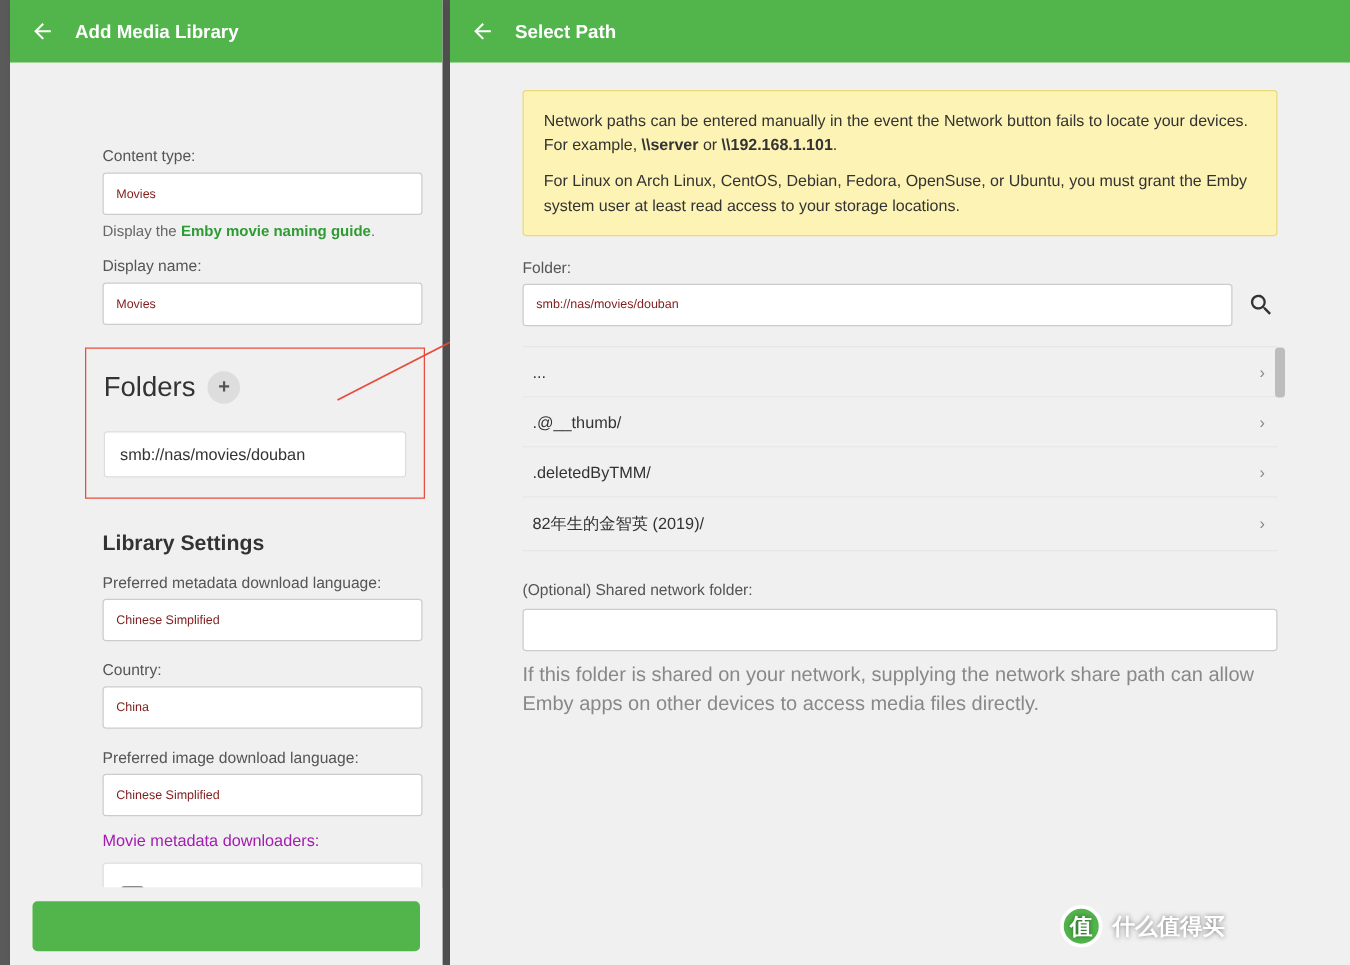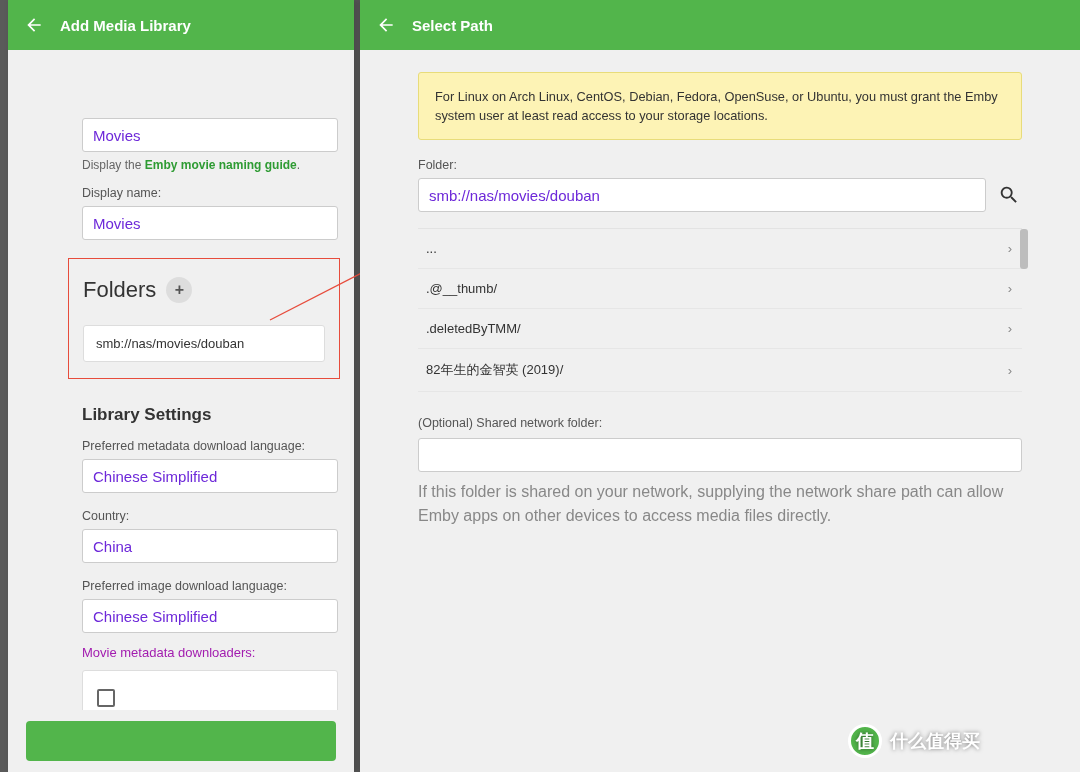--- a/index.html
+++ b/index.html
@@ -11,21 +11,21 @@
 
   
   .panel-left { position:absolute; left:8px; top:0; width:346px; height:772px; background:#f0f0f0; box-shadow: 2px 0 6px rgba(0,0,0,.15); overflow:hidden; }
   .hdr { height:50px; background:#52b54b; color:#fff; display:flex; align-items:center; padding:0 14px; font-size:15px; font-weight:600; }
   .back { width:24px; height:24px; display:inline-flex; align-items:center; justify-content:center; margin-right:14px; }
   .back svg { width:20px; height:20px; fill:#fff; }
 
   .panel-left .body { padding: 68px 0 0 0; height: calc(100% - 50px - 62px); overflow:hidden; }
   .field-blk { padding: 0 16px 0 74px; margin-bottom:6px; }
   .lbl { font-size:12.5px; color:#555; margin-bottom:6px; }
-  .input { width:100%; height:34px; background:#fff; border:1px solid #ccc; border-radius:3px; padding:0 10px; font-size:15px; color:#6d28d9; display:flex; align-items:center; }
+  .input { width:100%; height:34px; background:#fff; border:1px solid #ccc; border-radius:3px; padding:0 10px; font-size:10px; color:#7f1d1d; display:flex; align-items:center; }
   .hint { font-size:12px; color:#666; margin-top:6px; }
   .hint .link { color:#2e9b33; font-weight:600; }
 
   .folders-box { margin: 18px 14px 14px 60px; border:1px solid #e74c3c; padding:18px 14px 16px 14px; background:transparent; position:relative; }
   .folders-title { font-size:22px; color:#333; display:flex; align-items:flex-end; gap:10px; margin-bottom:22px; }
   .add-chip { width:26px; height:26px; border-radius:50%; background:#ddd; color:#555; display:inline-flex; align-items:center; justify-content:center; font-size:16px; font-weight:700; }
   .folder-row { background:#fff; border:1px solid #ddd; border-radius:3px; padding:10px 12px; font-size:13px; color:#333; }
 
   .lib-settings { padding:8px 16px 0 74px; }
   .lib-settings h3 { font-size:17px; color:#333; font-weight:600; margin:4px 0 14px 0; }
@@ -81,20 +81,21 @@
       <span class="back">
         <svg viewBox="0 0 24 24">
             <path d="M20 11H7.8l5.6-5.6L12 4l-8 8 8 8 1.4-1.4L7.8 13H20z"></path>
           </svg>
       </span>
       <span>Add Media Library</span>
     </div>
 
     <div class="body">
       <div class="field-blk">
+        <div class="lbl">Content type:</div>
         <div class="input">
             <span>Movies</span>
           </div>
         <div class="hint">
           <span>Display the </span><span class="link">Emby movie naming guide</span><span>.</span>
         </div>
       </div>
 
       <div class="field-blk" style="margin-top:14px;">
         <div class="lbl">Display name:</div>
@@ -159,20 +160,23 @@
       <span class="back">
         <svg viewBox="0 0 24 24">
             <path d="M20 11H7.8l5.6-5.6L12 4l-8 8 8 8 1.4-1.4L7.8 13H20z"></path>
           </svg>
       </span>
       <span>Select Path</span>
     </div>
 
     <div class="body">
       <div class="warn-box">
+        <p>
+          <span>Network paths can be entered manually in the event the Network button fails to locate your devices. For example, </span><b>\\server</b><span> or </span><b>\\192.168.1.101</b><span>.</span>
+        </p>
         <p>For Linux on Arch Linux, CentOS, Debian, Fedora, OpenSuse, or Ubuntu, you must grant the Emby system user at least read access to your storage locations.</p>
       </div>
 
       <div class="folder-field">
         <div class="lbl">Folder:</div>
         <div class="search-row">
           <div class="input">
               <span>smb://nas/movies/douban</span>
             </div>
           <span class="mag">

